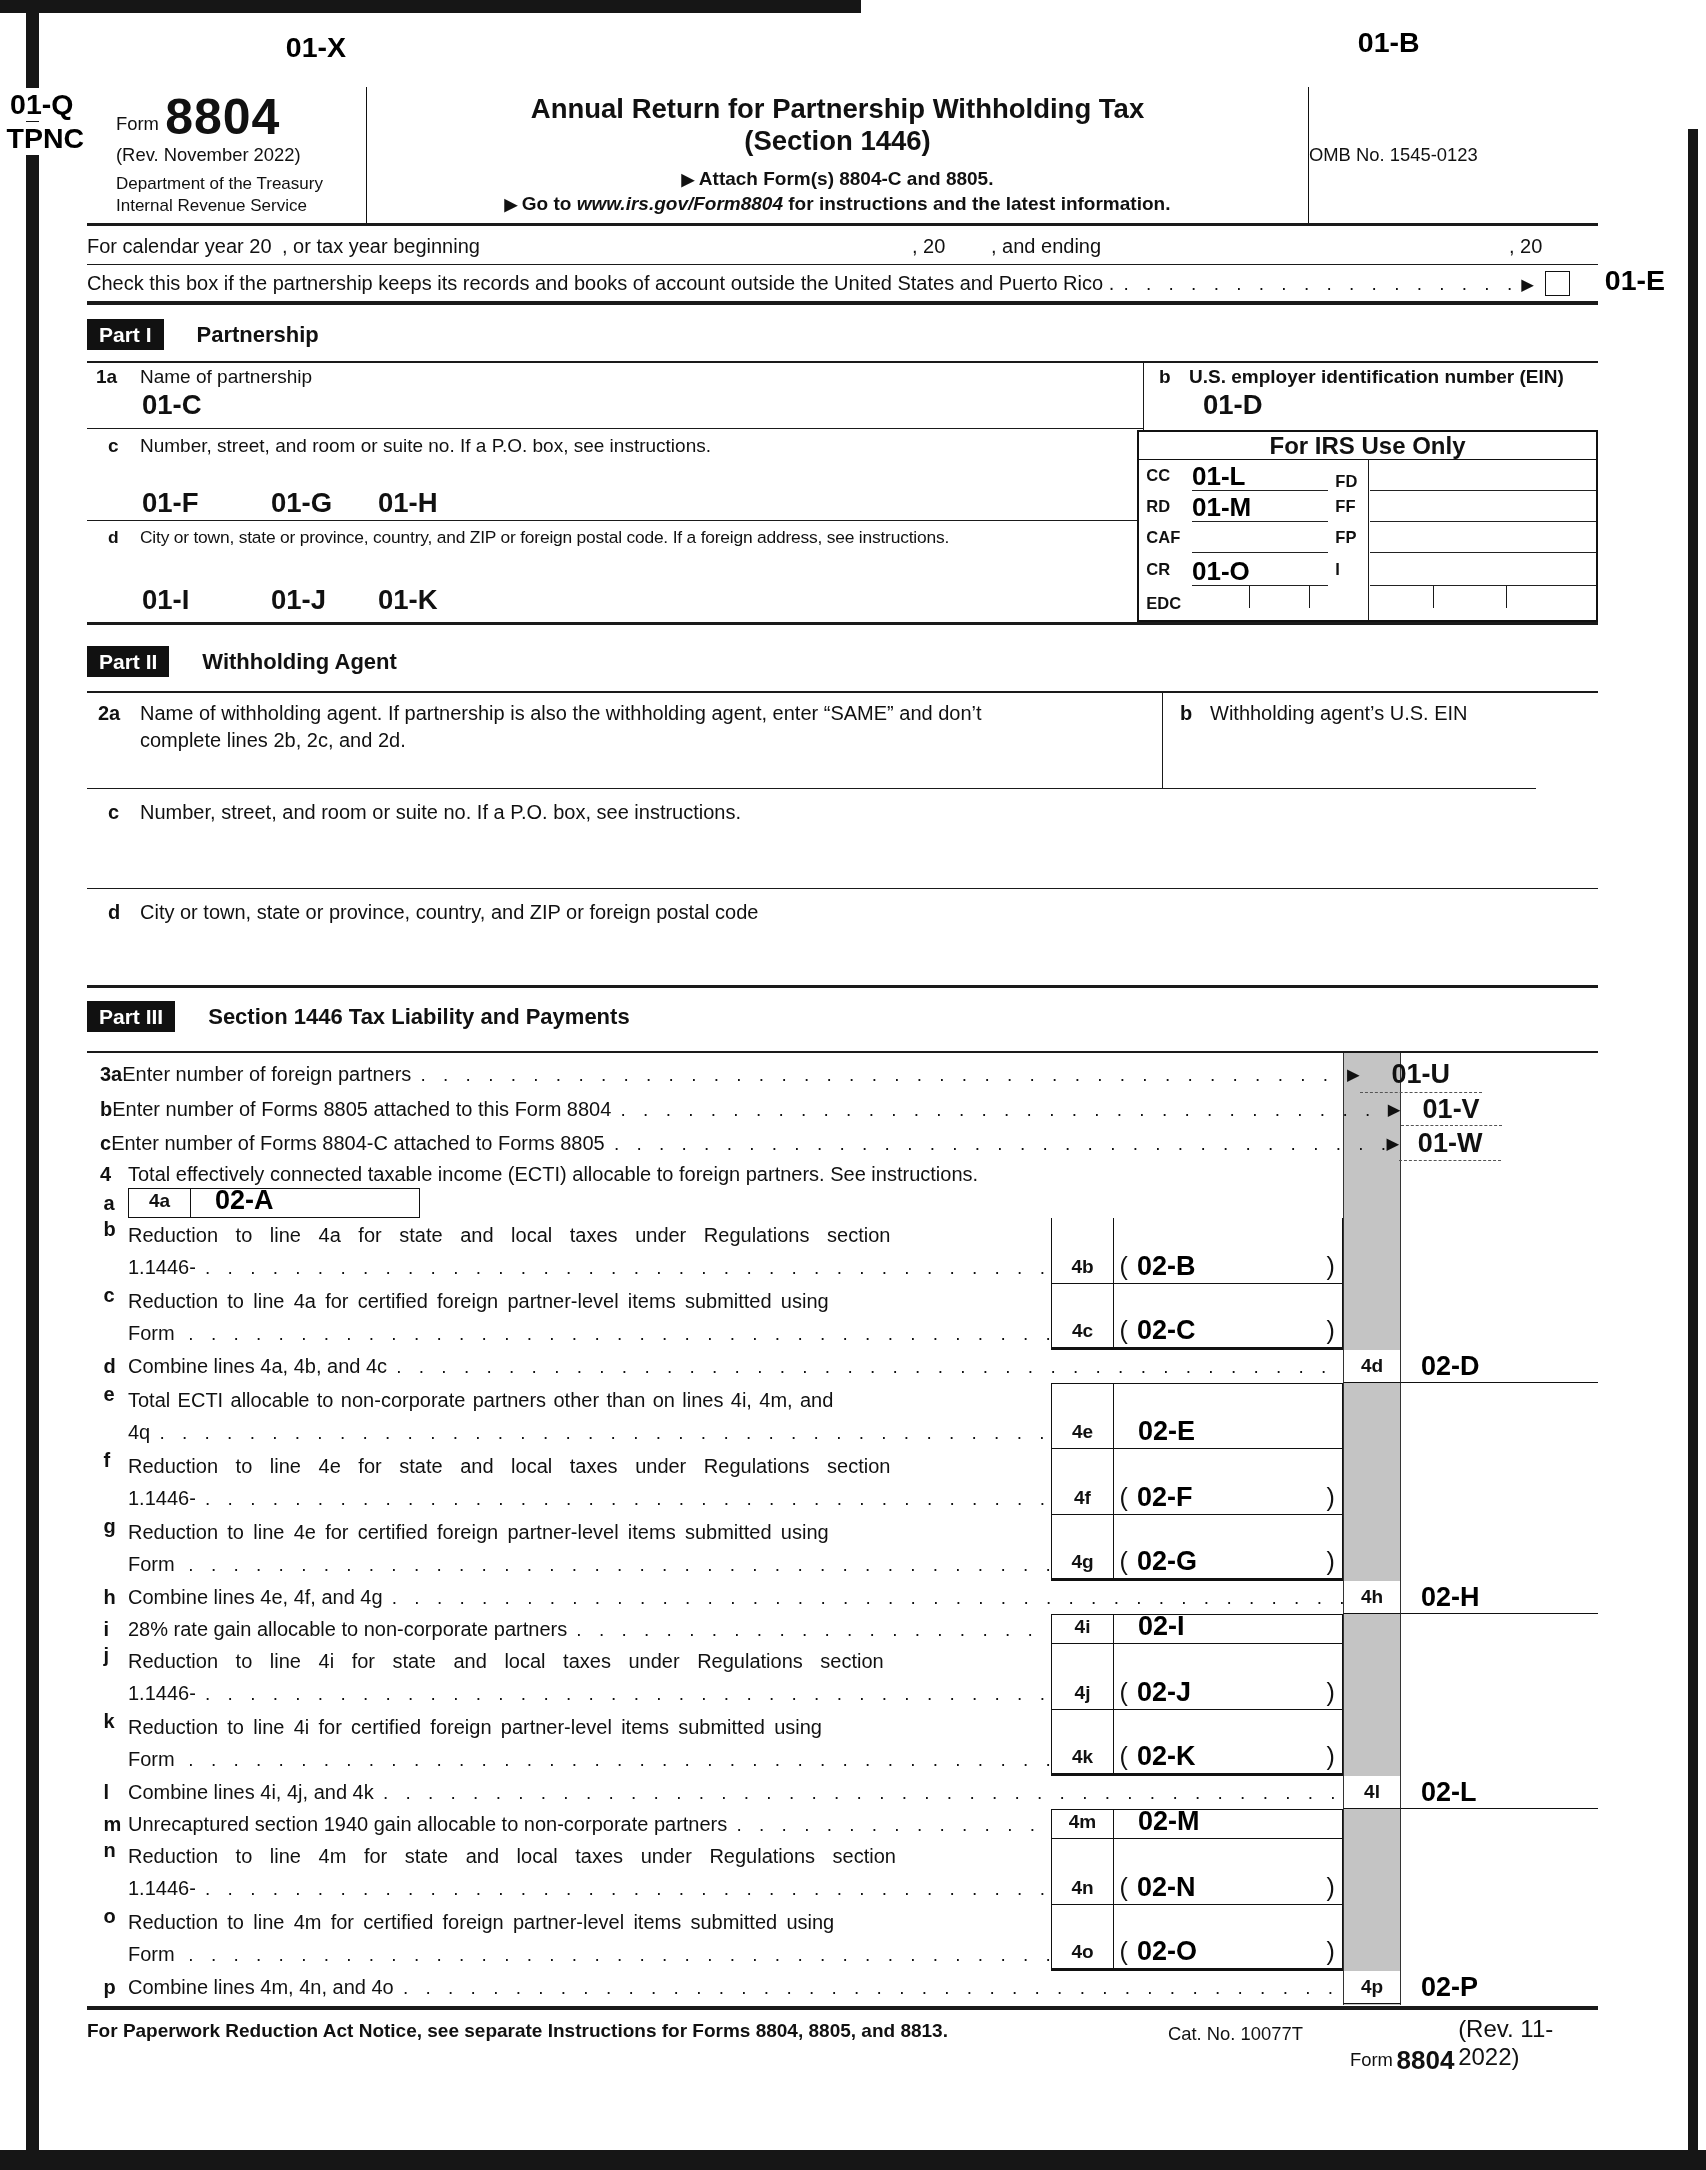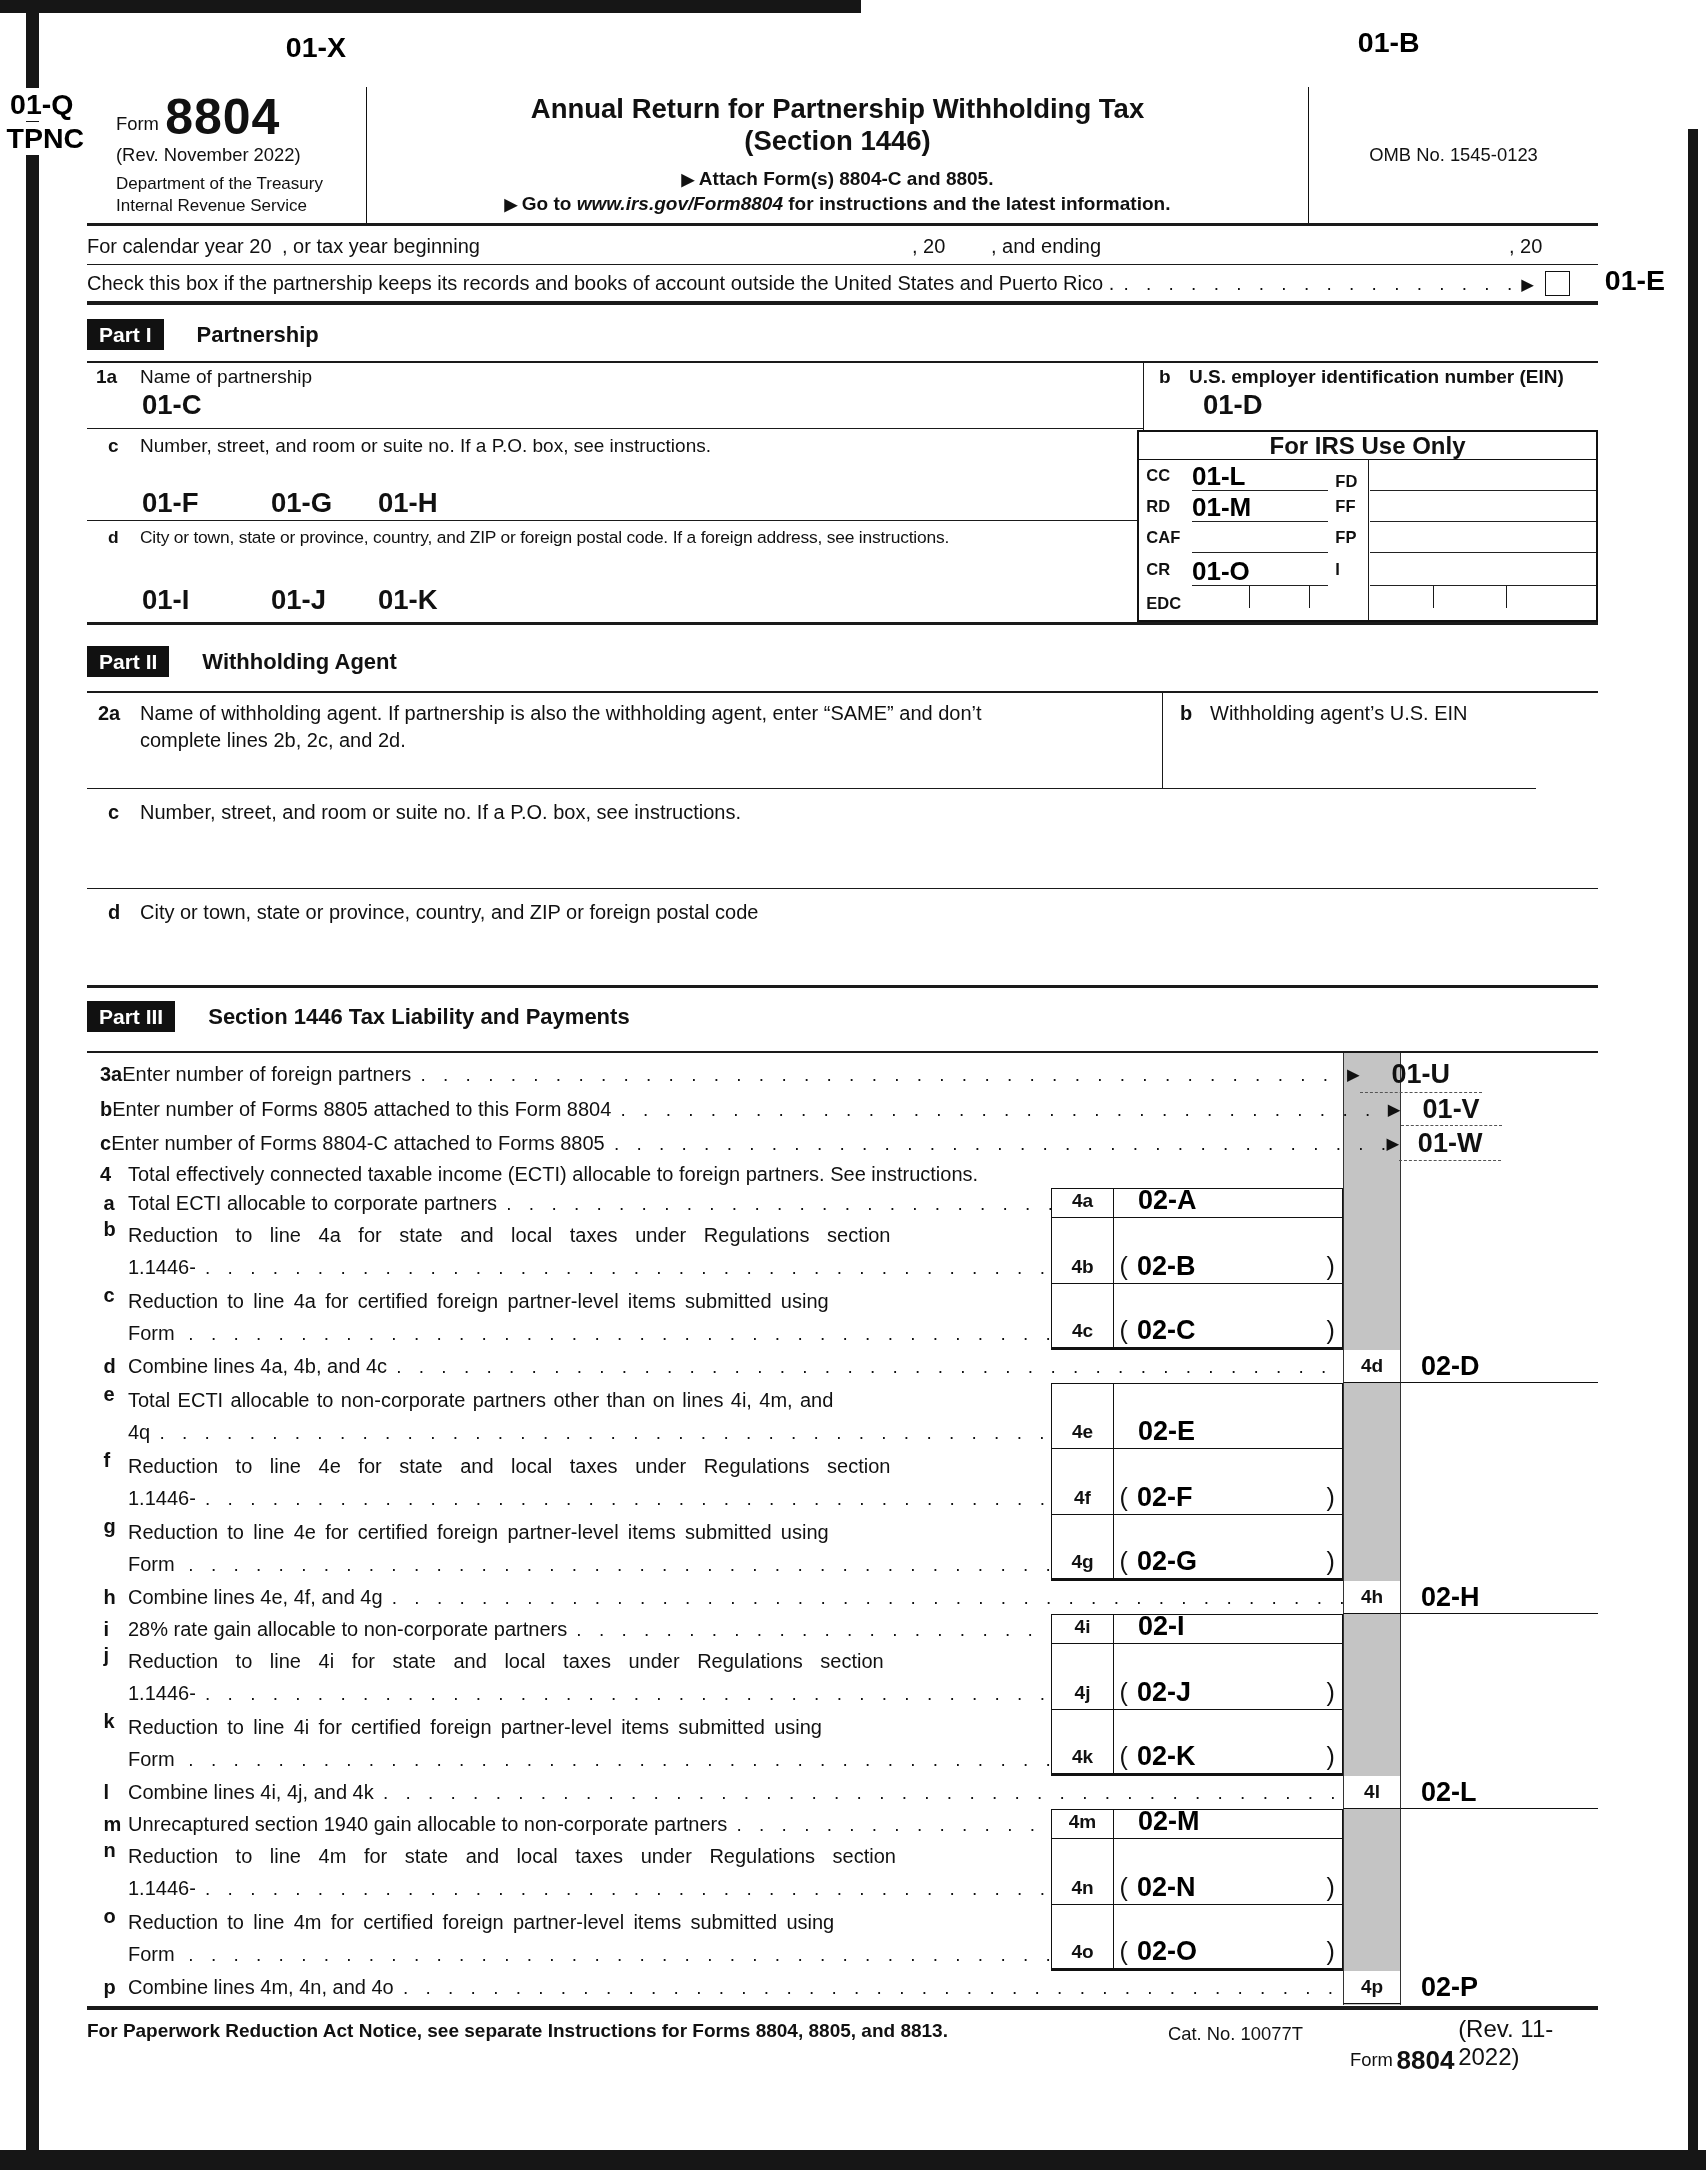--- a/index.html
+++ b/index.html
@@ -22,21 +22,21 @@
   .rev{font-size:18.4px;margin-top:5.5px;}
   .dept{font-size:17px;margin-top:8.3px;}
   .agcy{font-size:17px;margin-top:1.8px;}
   .hcenter{flex:1;border-right:1.8px solid #111;box-sizing:border-box;text-align:center;}
   .t1{font-size:27.5px;font-weight:bold;margin-top:5.5px;}
   .t2{font-size:27.5px;font-weight:bold;}
   .att{font-size:19px;font-weight:bold;margin-top:11px;}
   .go{font-size:19px;font-weight:bold;margin-top:3.7px;}
   .url{font-style:italic;}
   .arr::before{content:"▶ ";font-size:16.5px;}
-  .hright{width:289px;display:flex;align-items:center;justify-content:center;font-size:18.4px;}
+  .hright{width:289px;display:flex;align-items:center;justify-content:flex-start;font-size:18.4px;}
   
   .yearline{position:absolute;left:87px;top:231px;width:1511px;height:31px;font-size:20px;}
   .yearline span{position:absolute;white-space:nowrap;}
   .cbline{position:absolute;left:87px;top:268px;width:1483px;height:31px;display:flex;align-items:center;font-size:20px;}
   .cbtext{white-space:nowrap;}
   .cbx{width:23px;height:23px;border:1.8px solid #111;margin-left:11px;flex:0 0 auto;}
   
   .dots{flex:1 1 auto;min-width:0;overflow:hidden;white-space:nowrap;padding:0 7.3px 0 9.2px;}
   .dots::after{content:". . . . . . . . . . . . . . . . . . . . . . . . . . . . . . . . . . . . . . . . . . . . . . . . . . . . . . . . . . . . . . . . . . . . . . . . . . . . . . . . . . . . . . . . . .";
     word-spacing:12px;font-size:19px;color:#111;}
@@ -307,24 +307,20 @@
 
   <div class="l4intro">
     <span class="l4num">4</span>
     <span>Total effectively connected taxable income (ECTI) allocable to foreign partners. See instructions.</span>
   </div>
 
   <div class="rows">
 
     <div class="p3row h-s ib-t ib-b">
       <span class="ltr">a</span>
-      <div class="desc">
-          <span class="txt">Total ECTI allocable to corporate partners</span>
-          <span class="dots"></span>
-        </div>
       <div class="lblcell">4a</div>
       <div class="valcell">
           <span class="ph">02-A</span>
         </div>
       <span class="sp"></span>
     </div>
 
     <div class="p3row h-d ib-b">
       <span class="ltr">b</span>
       <div class="desc2">

